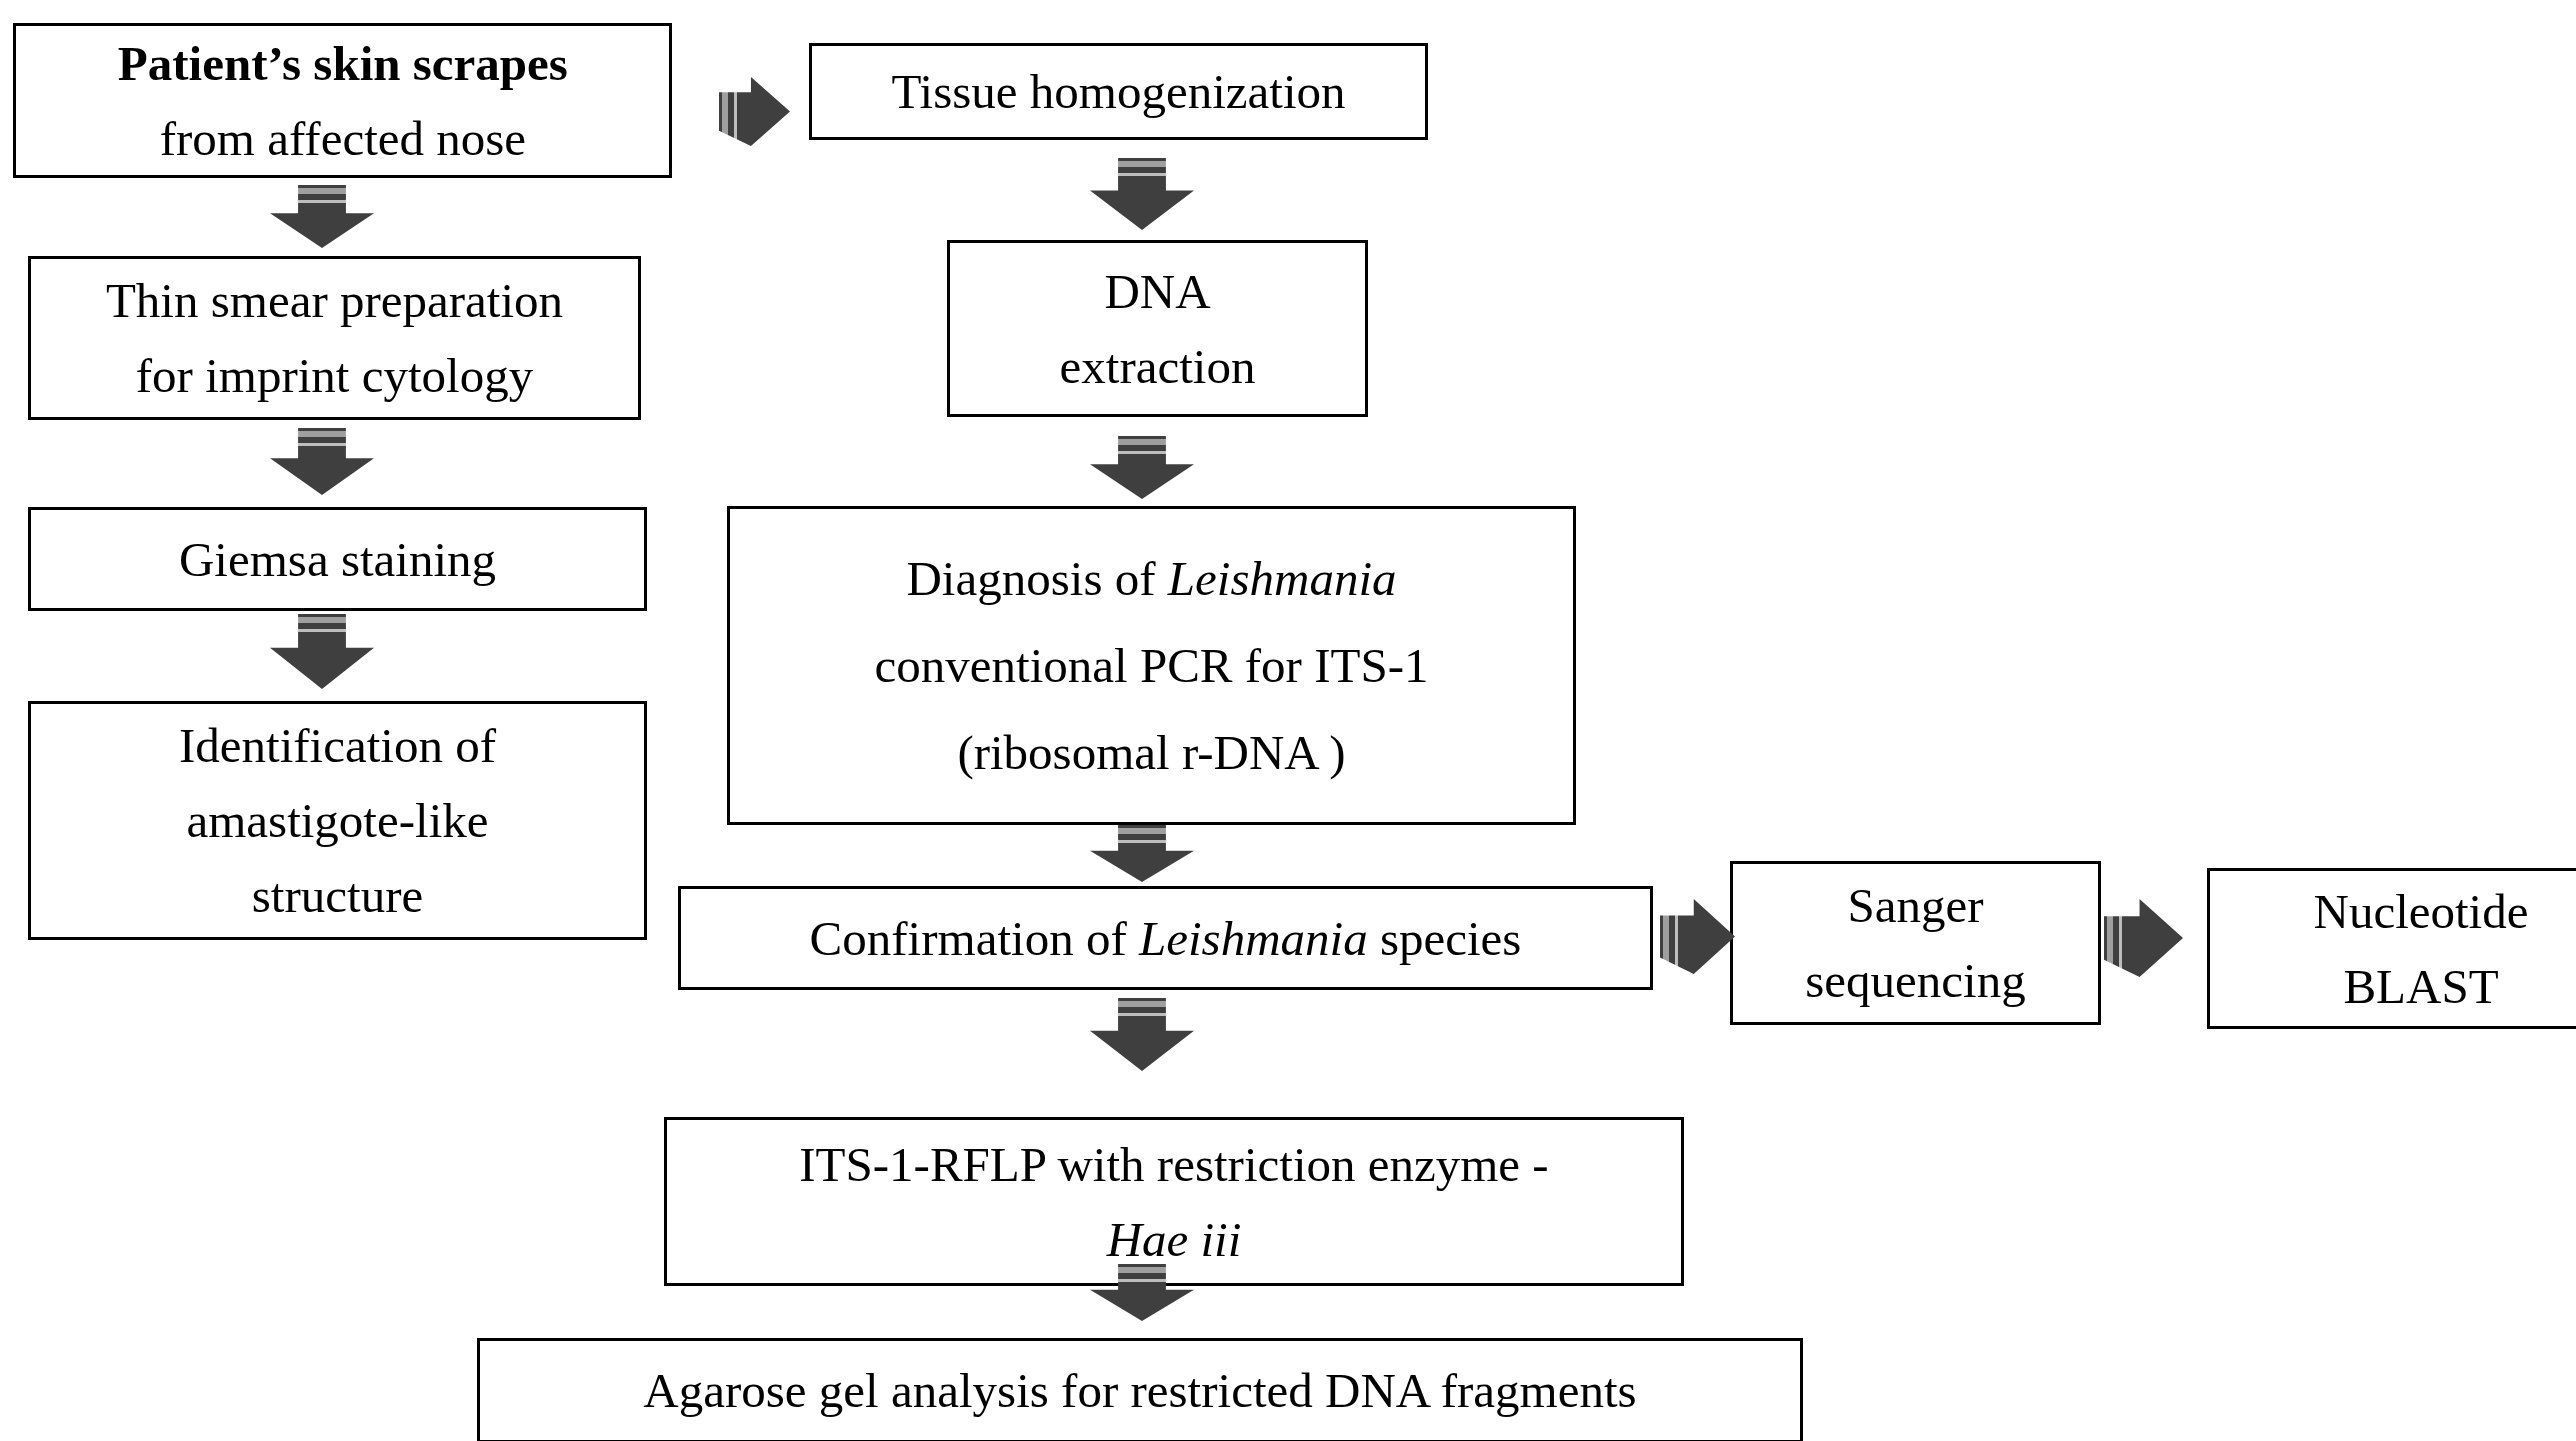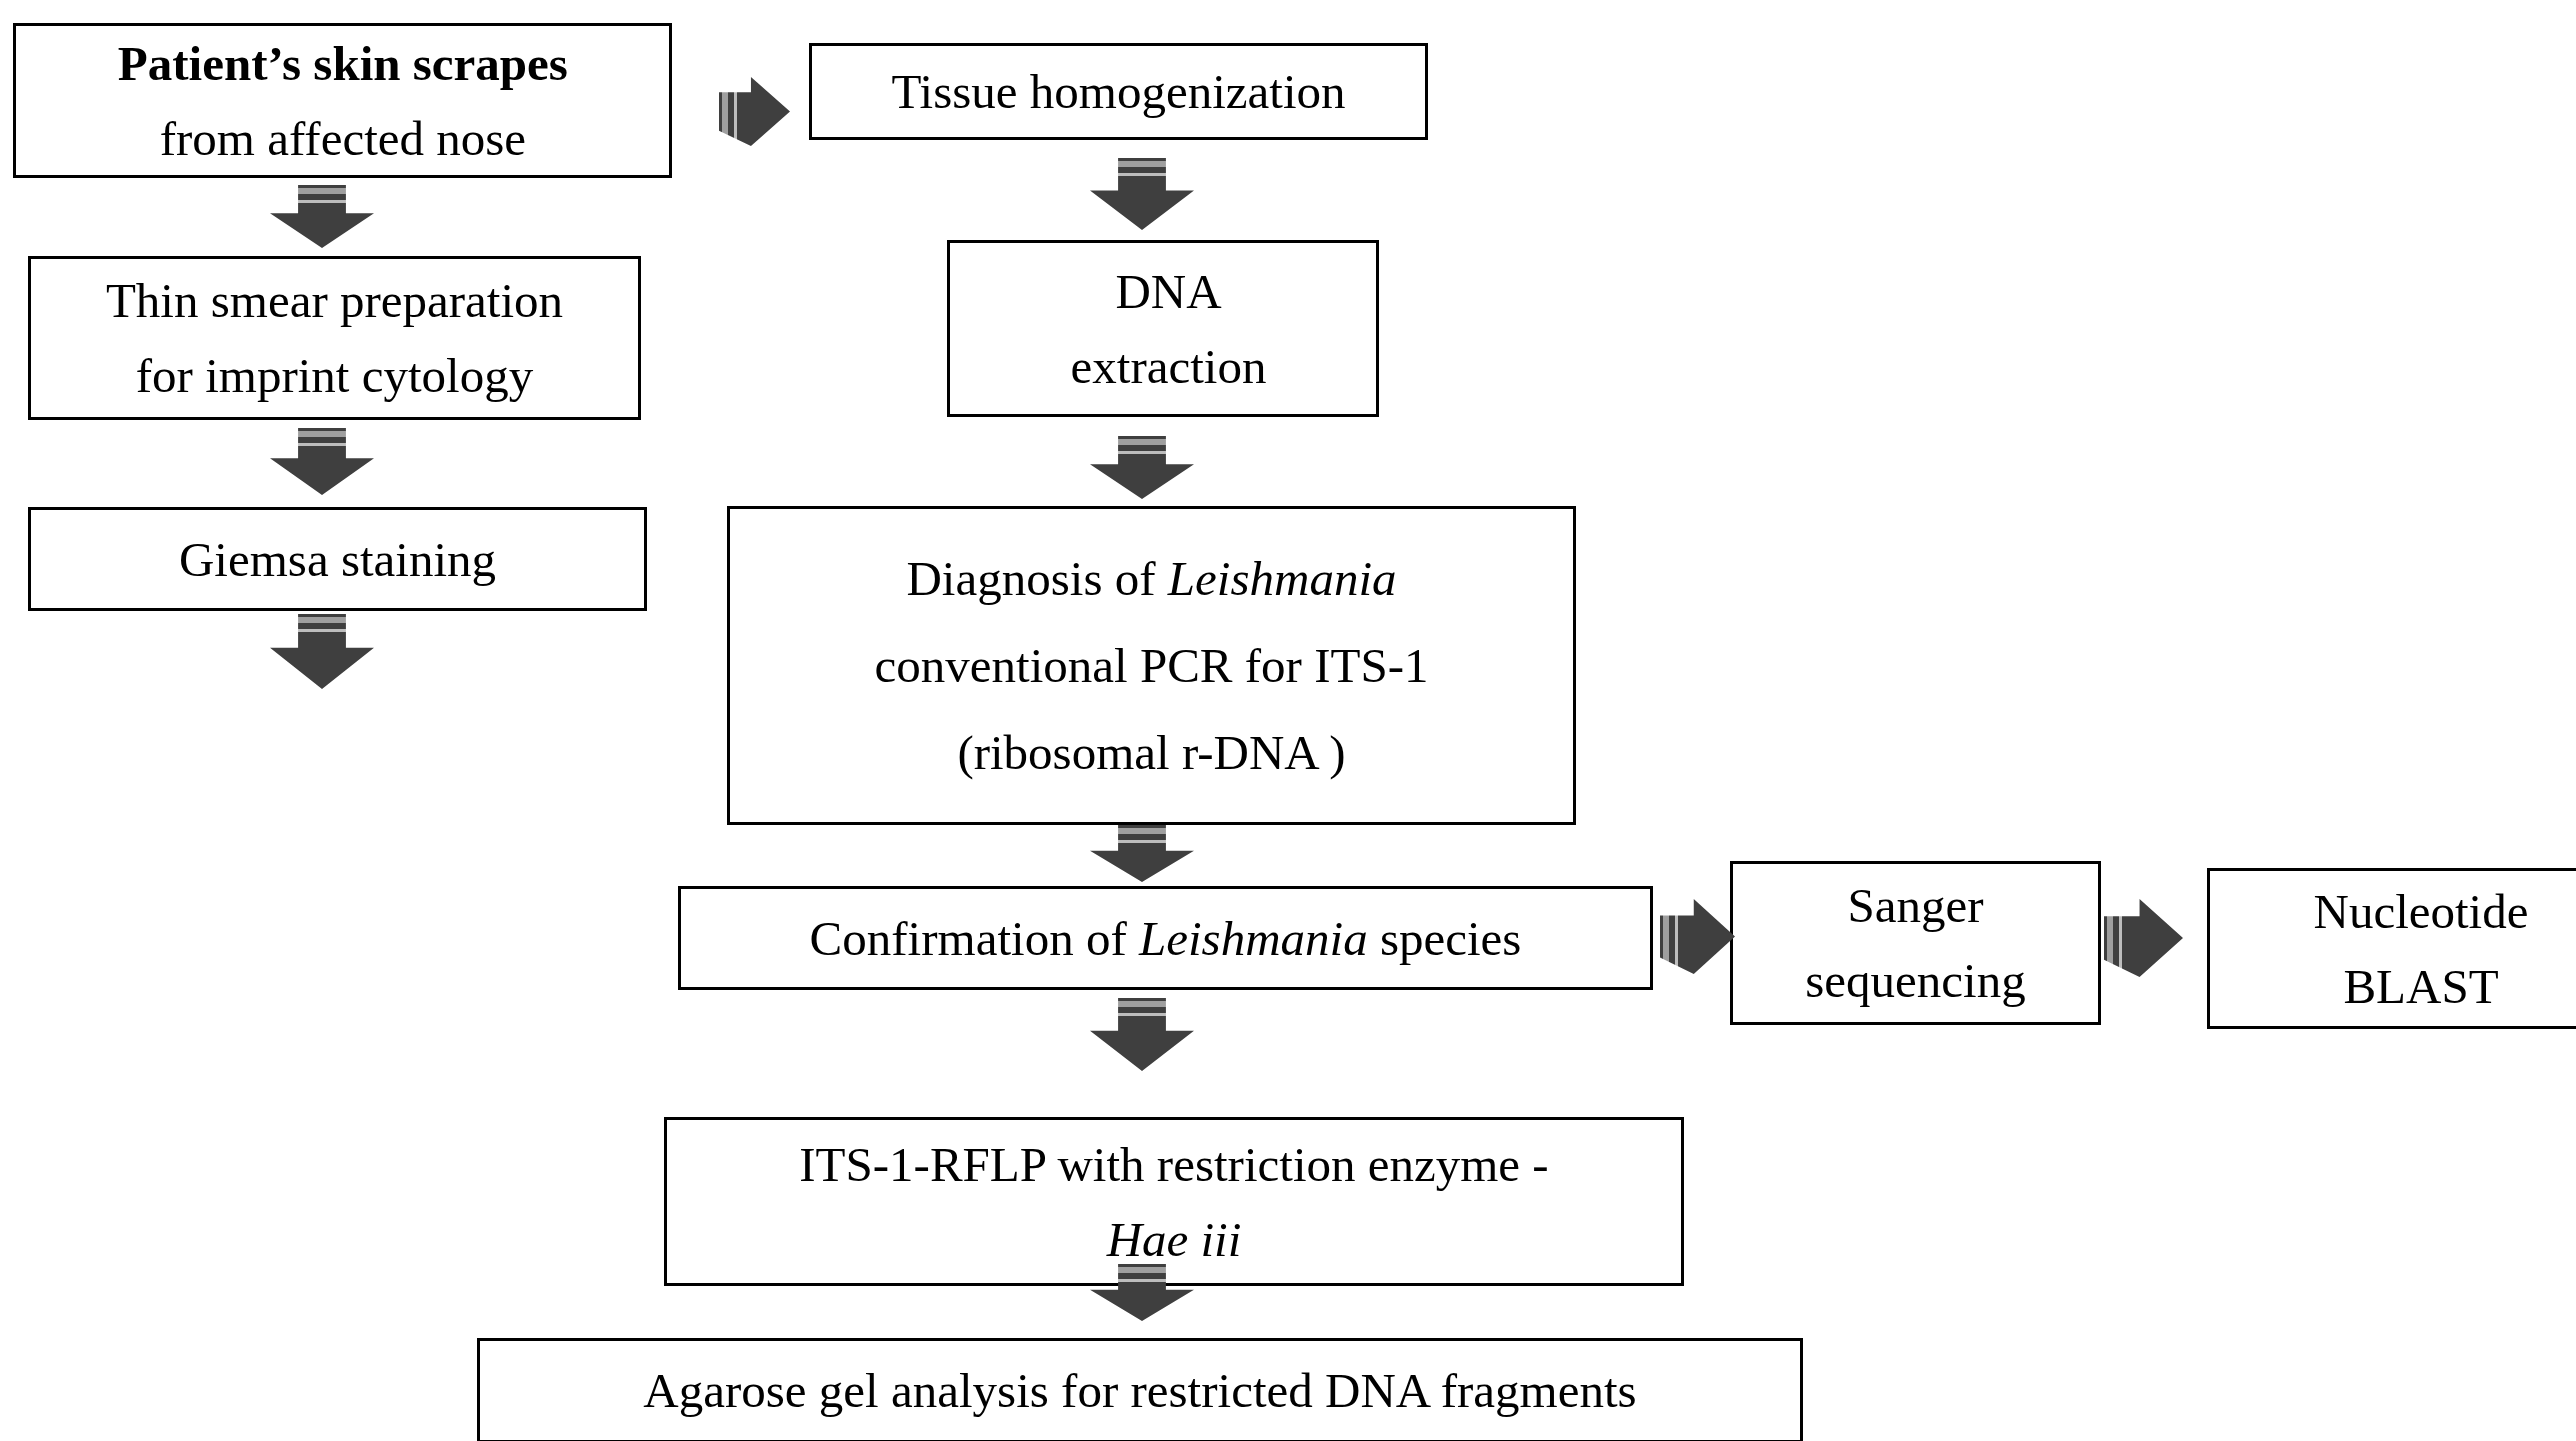--- a/index.html
+++ b/index.html
@@ -60,26 +60,31 @@
 
   <div class="box" style="left:28px;top:256px;width:607px;height:158px;">
     <span class="line">Thin smear preparation</span>
     <span class="line">for imprint  cytology</span>
   </div>
 
   <div class="box" style="left:28px;top:507px;width:613px;height:98px;">
     <span class="line">Giemsa staining</span>
   </div>
 
+  <div class="box" style="left:28px;top:701px;width:613px;height:233px;">
+    <span class="line">Identification of</span>
+    <span class="line">amastigote-like</span>
+    <span class="line">structure</span>
+  </div>
 
   <div class="box" style="left:809px;top:43px;width:613px;height:91px;">
     <span class="line">Tissue homogenization</span>
   </div>
 
-  <div class="box" style="left:947px;top:240px;width:415px;height:171px;padding-left:11px;">
+  <div class="box" style="left:947px;top:240px;width:415px;height:171px;">
     <span class="line">DNA</span>
     <span class="line">extraction</span>
   </div>
 
   <div class="box" style="left:727px;top:506px;width:843px;height:313px;gap:12px;">
     <span class="line"><span>Diagnosis of </span><span class="italic">Leishmania</span></span>
     <span class="line">conventional PCR for ITS-1</span>
     <span class="line">(ribosomal r-DNA )</span>
   </div>
 

